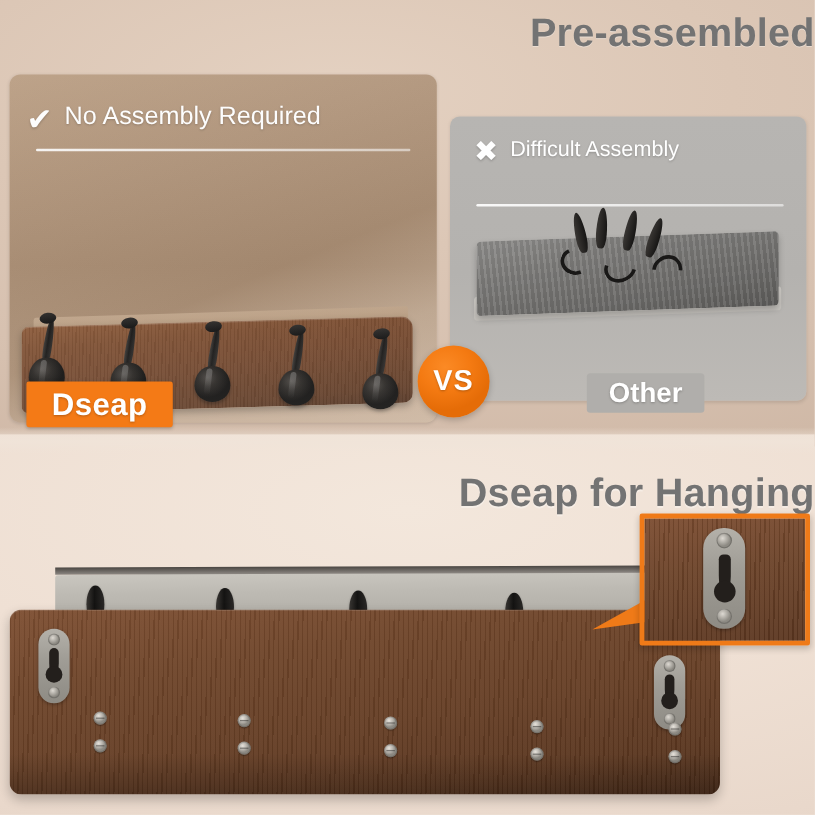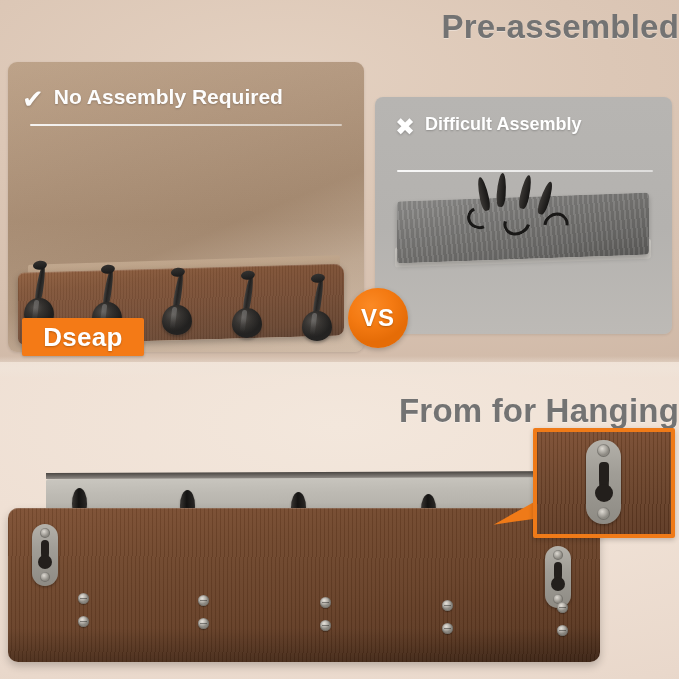--- a/index.html
+++ b/index.html
@@ -58,21 +58,21 @@
     overflow:hidden;
   }
 
   
   .claim{position:absolute;display:flex;align-items:flex-start;gap:10px;}
   .claim .glyph{
     flex:0 0 auto;color:#fff;line-height:1;
     filter:drop-shadow(0 1px 1px rgba(0,0,0,.22));
   }
   .claim .txt{
-    color:#fff;font-weight:bold;line-height:1.06;
+    color:#fff;font-weight:normal;line-height:1.06;
     text-shadow:0 1px 2px rgba(0,0,0,.22);
   }
   #claim-left{left:14px;top:24px;}
   #claim-left .txt{font-size:21px;}
   #claim-right{left:20px;top:18px;}
   #claim-right .txt{font-size:18px;}
 
   .rule{
     position:absolute;height:2px;border-radius:2px;
     background:linear-gradient(to right,rgba(255,255,255,.92),rgba(255,255,255,.55));
@@ -316,22 +316,23 @@
       <div class="loose" style="left:128px;top:-10px;transform:rotate(12deg)"></div>
       <div class="loose" style="left:148px;top:-4px;transform:rotate(18deg)"></div>
       <div class="tangle" style="left:74px;top:22px;width:18px;height:16px;transform:rotate(20deg)"></div>
       <div class="tangle" style="left:110px;top:26px;width:22px;height:18px;transform:rotate(-30deg)"></div>
       <div class="tangle" style="left:150px;top:28px;width:20px;height:18px;transform:rotate(140deg)"></div>
     </div>
   </div>
 
   <div class="badge" id="badge-brand">Dseap</div>
   <div class="badge" id="badge-vs">VS</div>
-
-  <div class="heading" id="h-ready">From for Hanging</div>
+  <div class="badge" id="badge-other">Other</div>
+
+  <div class="heading" id="h-ready">Dseap for Hanging</div>
 
   <div class="rack-bottom">
     <div class="wallstrip"></div>
 
     <div class="knob" style="left:72px;top:18px"></div>
     <div class="knob" style="left:180px;top:20px"></div>
     <div class="knob" style="left:291px;top:22px"></div>
     <div class="knob" style="left:421px;top:24px"></div>
     <div class="knob" style="left:539px;top:26px"></div>
 

